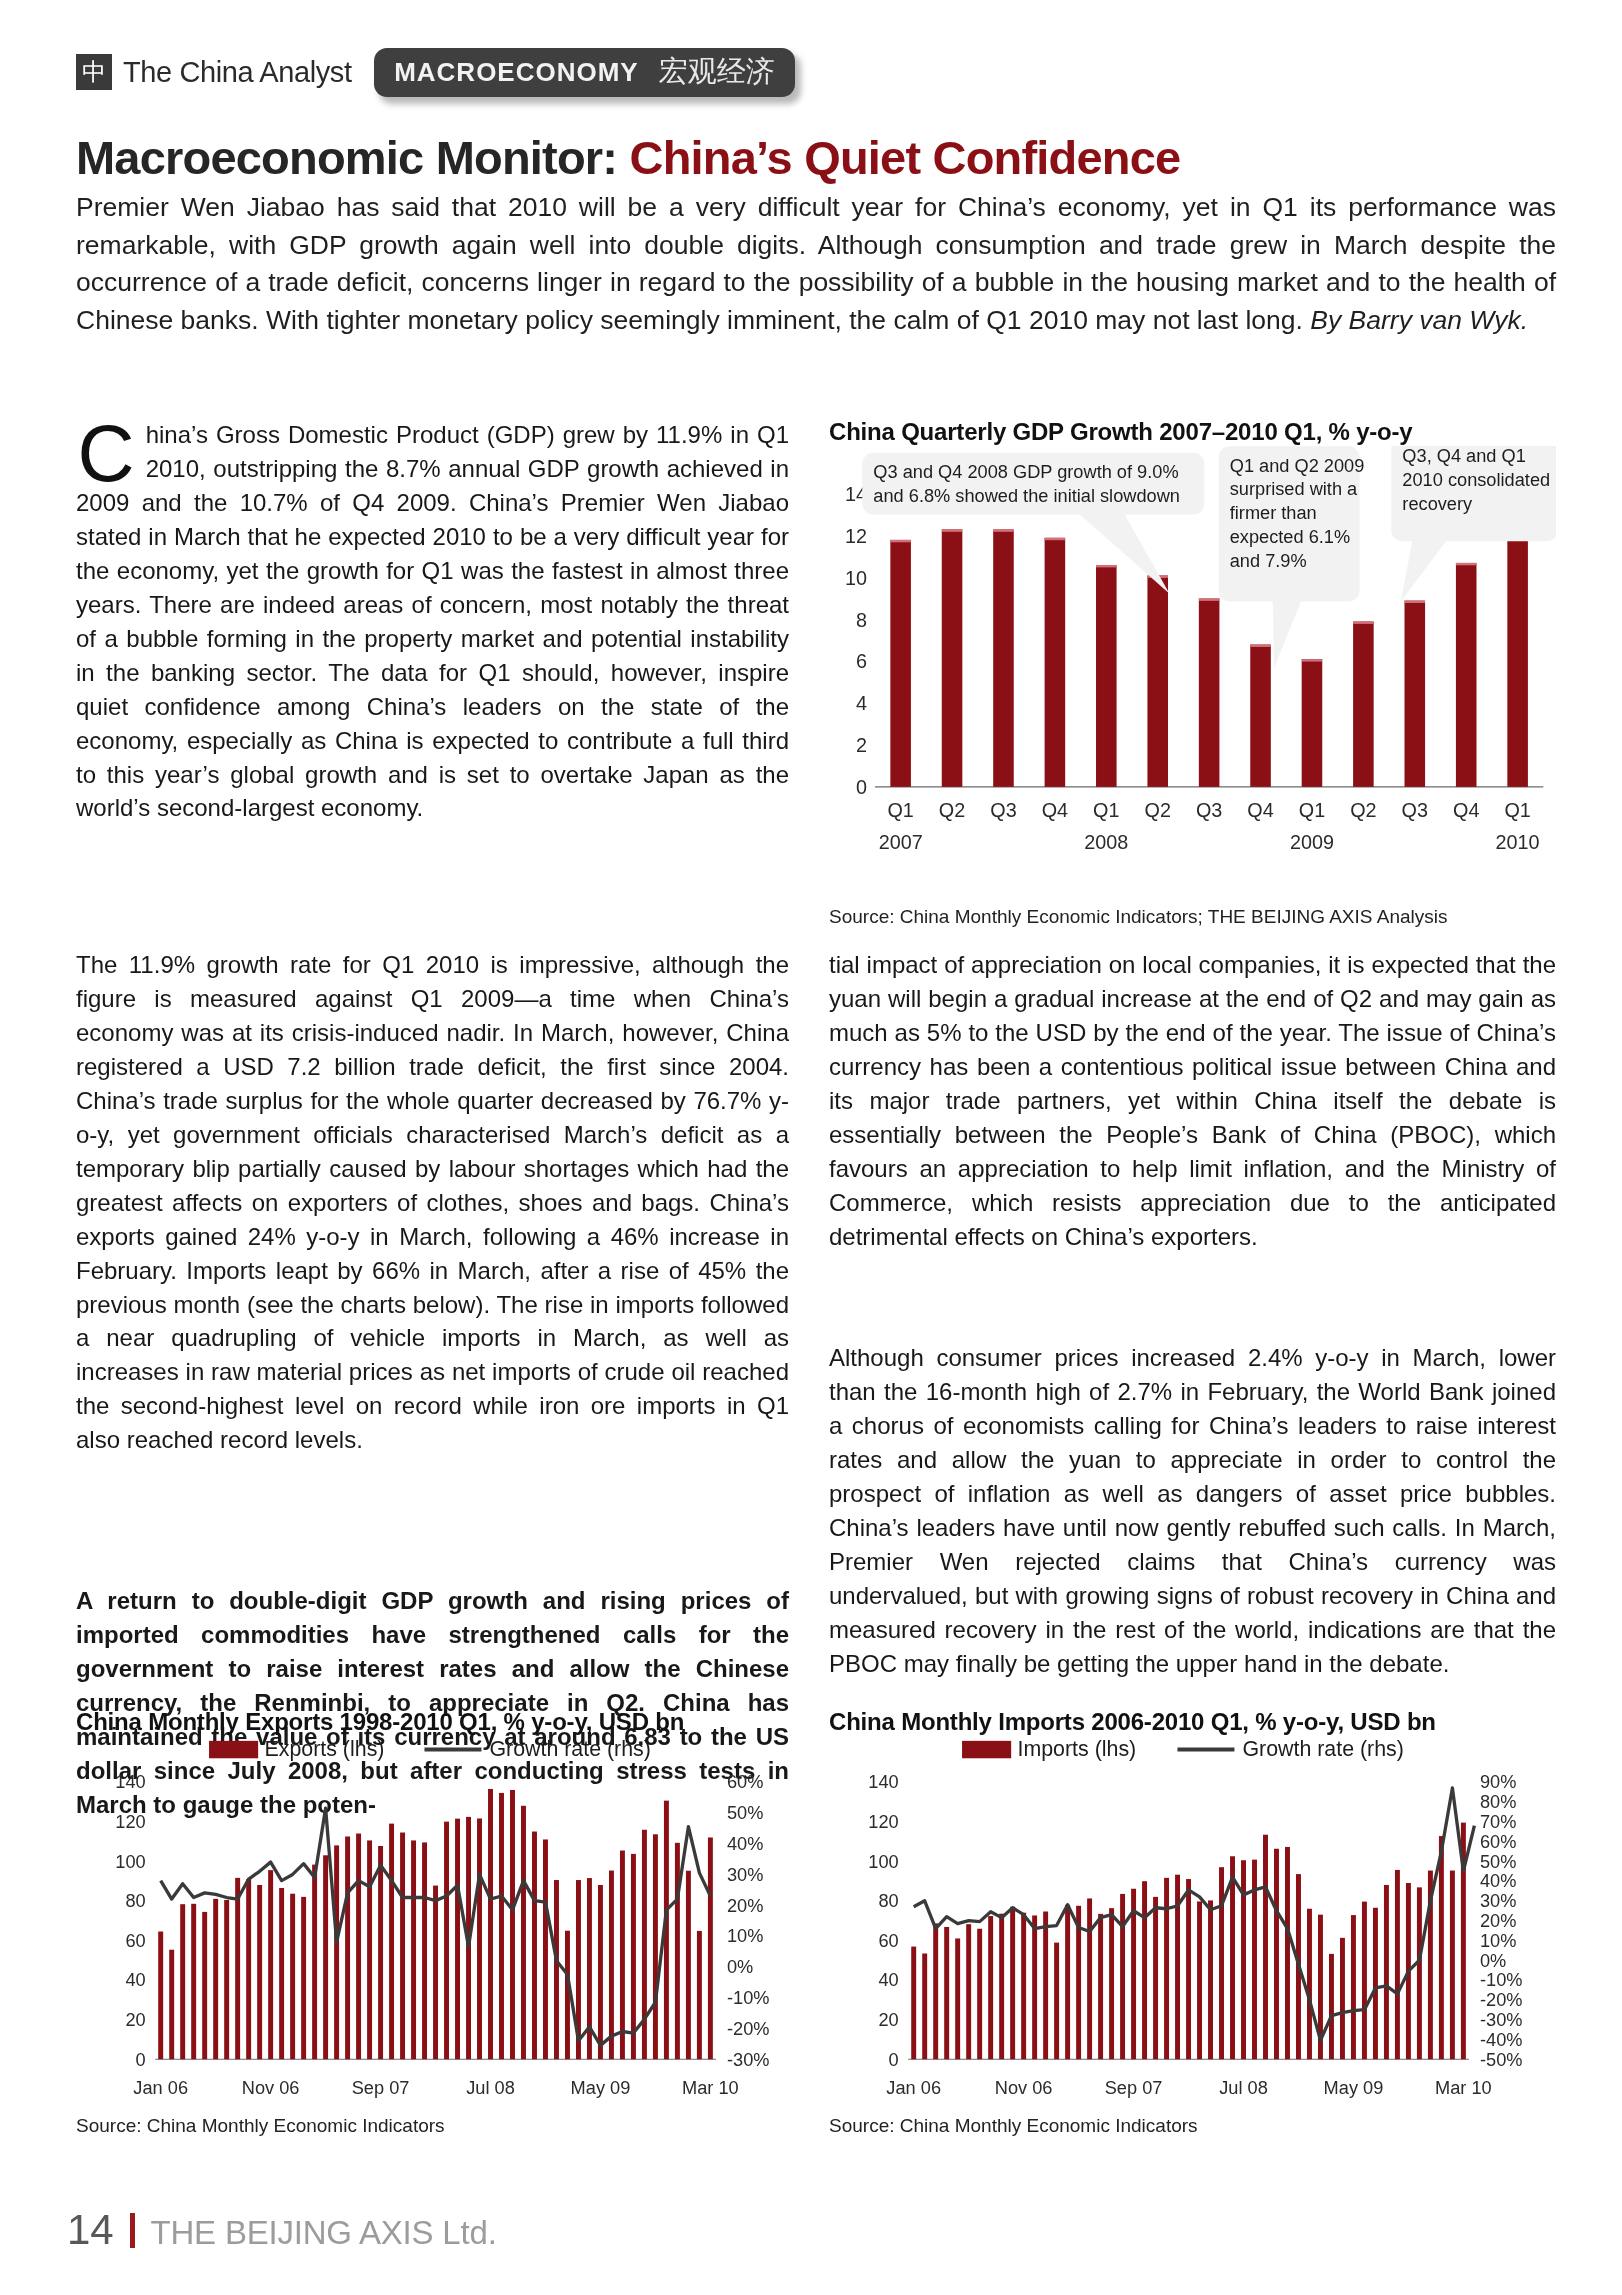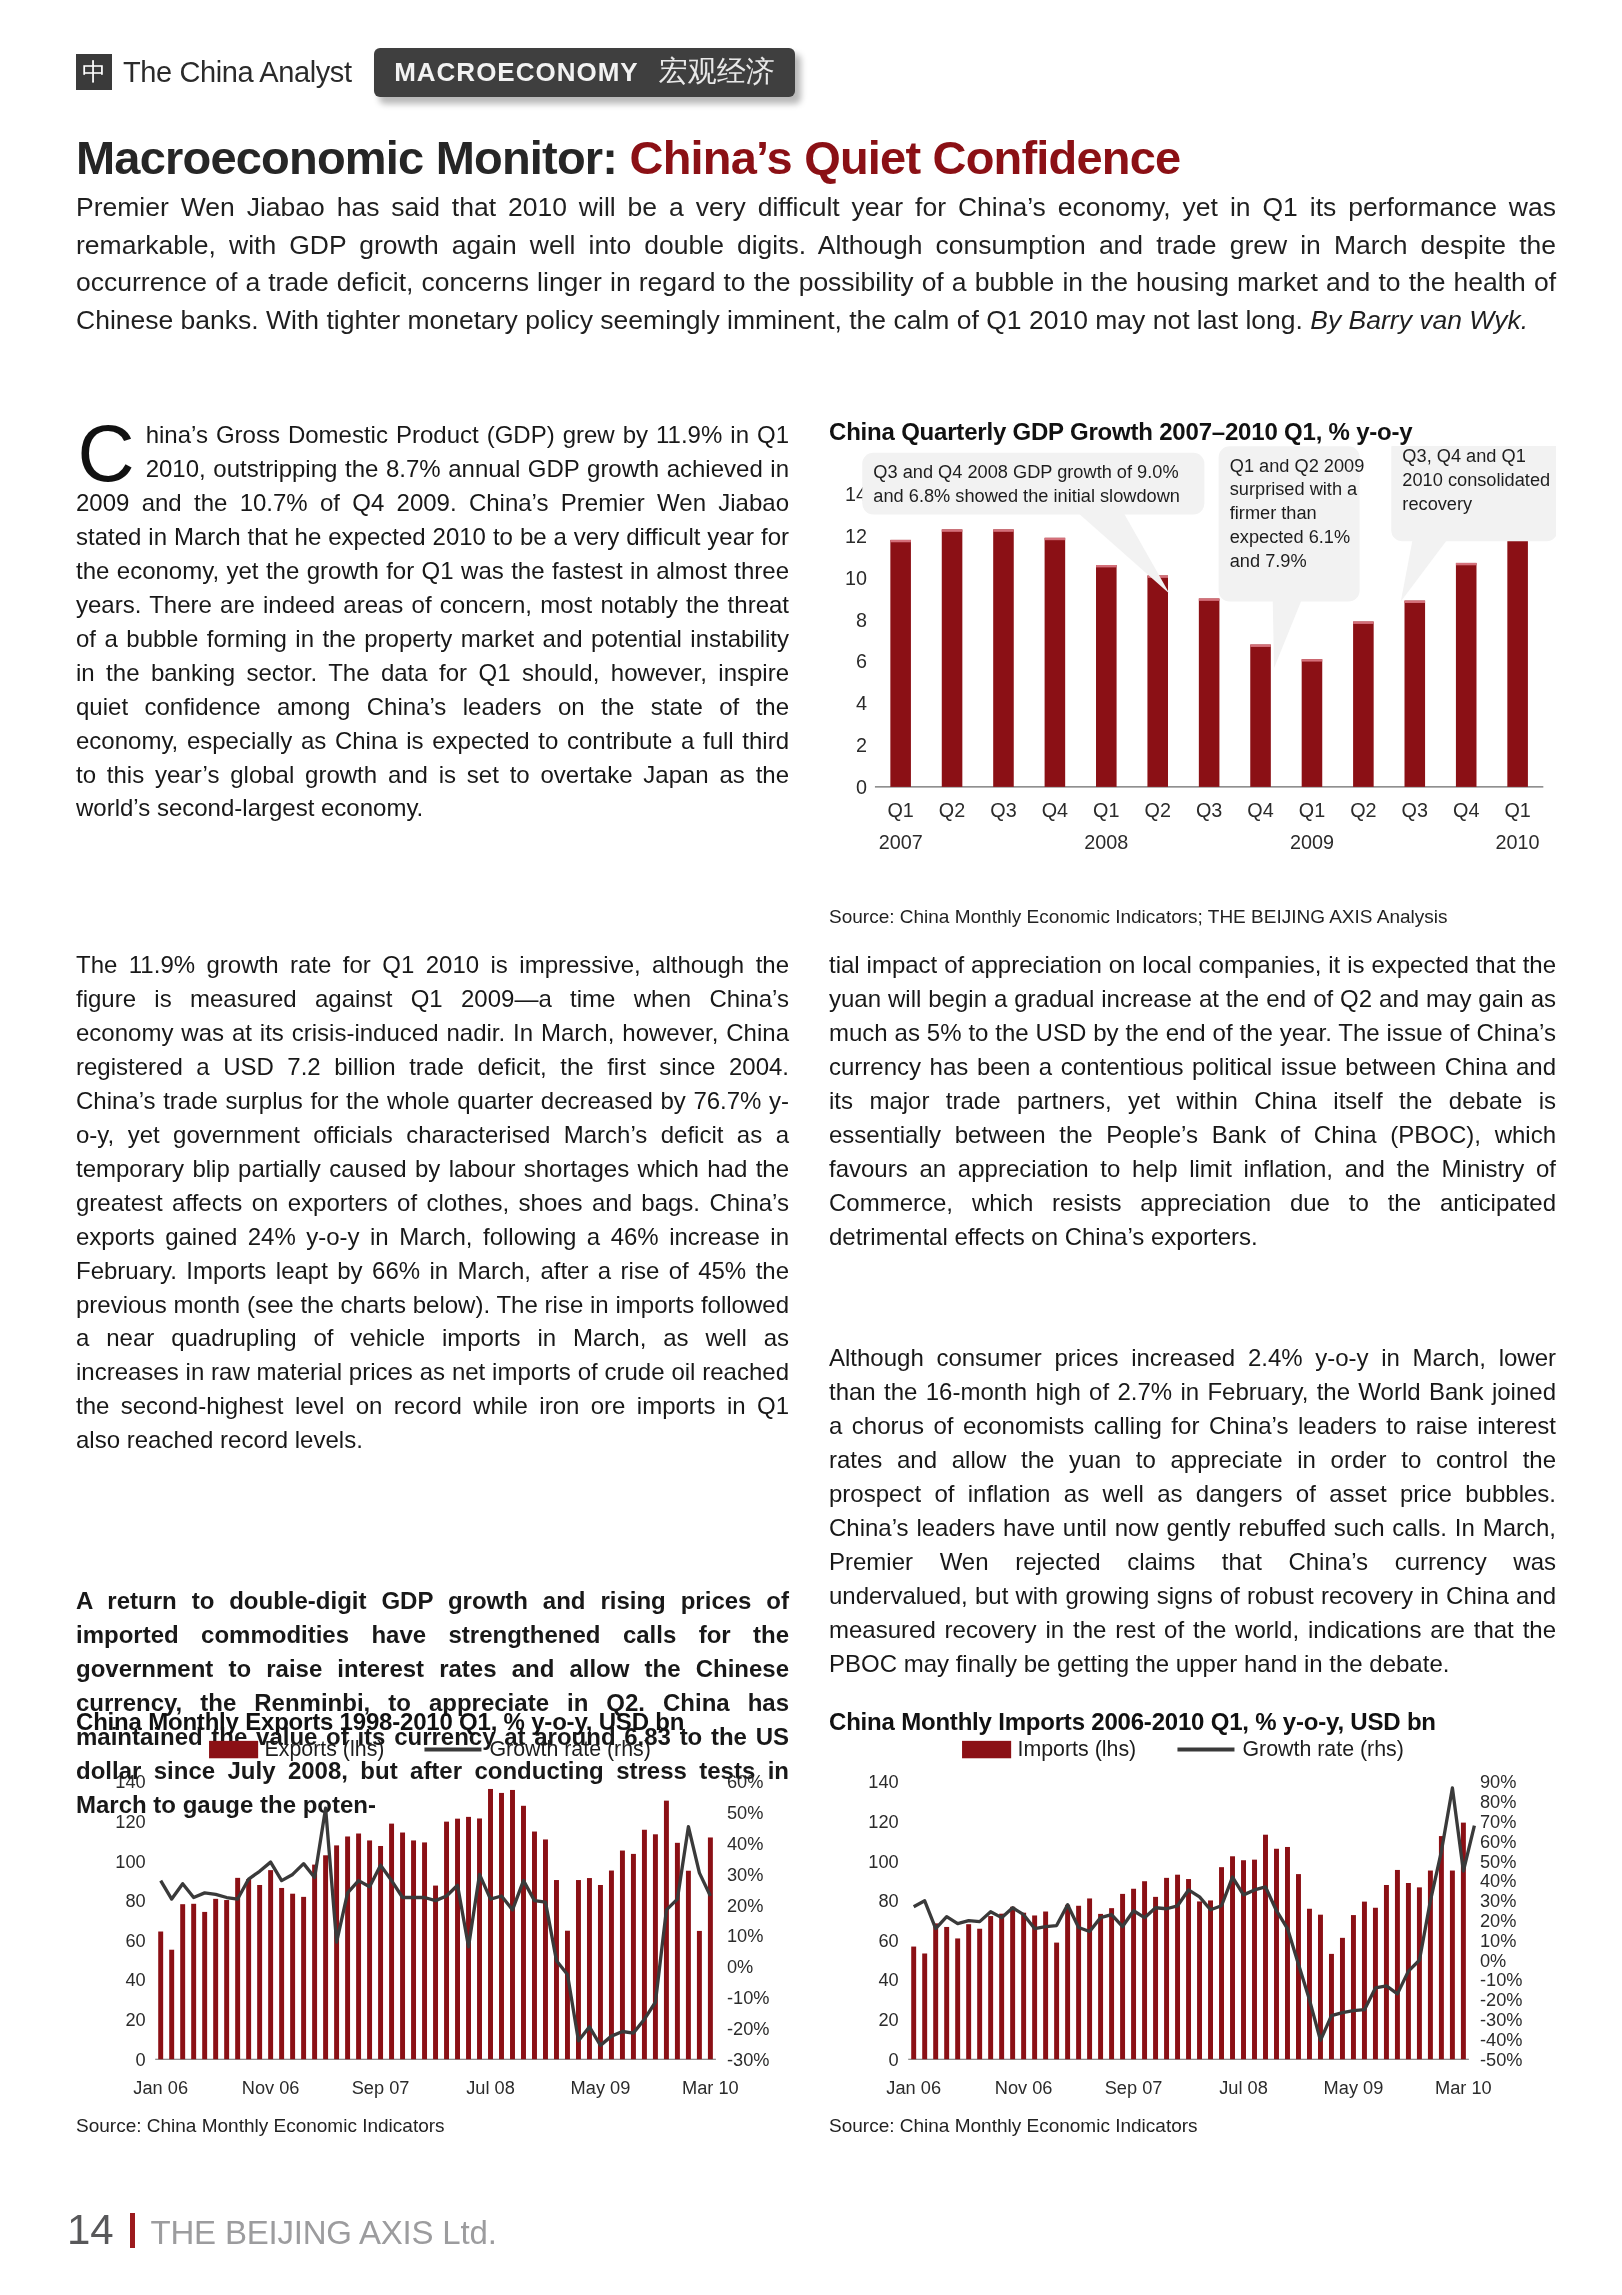--- a/index.html
+++ b/index.html
@@ -20,21 +20,21 @@
   .logo-mark {
     width: 36px; height: 36px; background: #3a3a3a; position: relative; flex: 0 0 auto;
     display: flex; align-items: center; justify-content: center;
   }
   .logo-mark .glyph { color: #fff; font-size: 24px; line-height: 1; font-family: "DejaVu Sans", sans-serif; }
   .brand-name {
     font-size: 29px; color: #2b2b2b; margin-left: 11px; letter-spacing: -0.4px;
     font-family: "Liberation Sans", sans-serif; white-space: nowrap;
   }
   .section-badge {
-    margin-left: 22px; background: #3f3f3f; border-radius: 6px; height: 49px;
+    margin-left: 22px; background: #3f3f3f; border-radius: 13px; height: 49px;
     display: flex; align-items: center; padding: 0 20.6px;
     box-shadow: 5.5px 6.3px 6.3px rgba(0,0,0,0.28);
   }
   .section-badge .en {
     color: #f2f2f2; font-size: 26px; letter-spacing: 1px; font-weight: 600;
     font-family: "Liberation Sans", sans-serif; white-space: nowrap;
   }
   .section-badge .cn {
     color: #e8e8e8; font-size: 29px; margin-left: 20px; font-family: "DejaVu Sans", sans-serif;
     white-space: nowrap;

